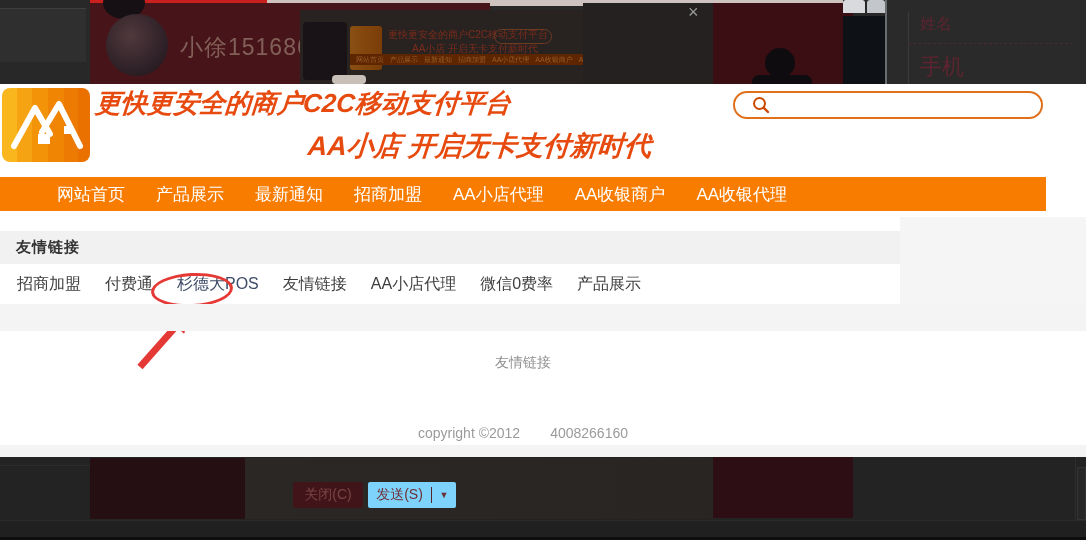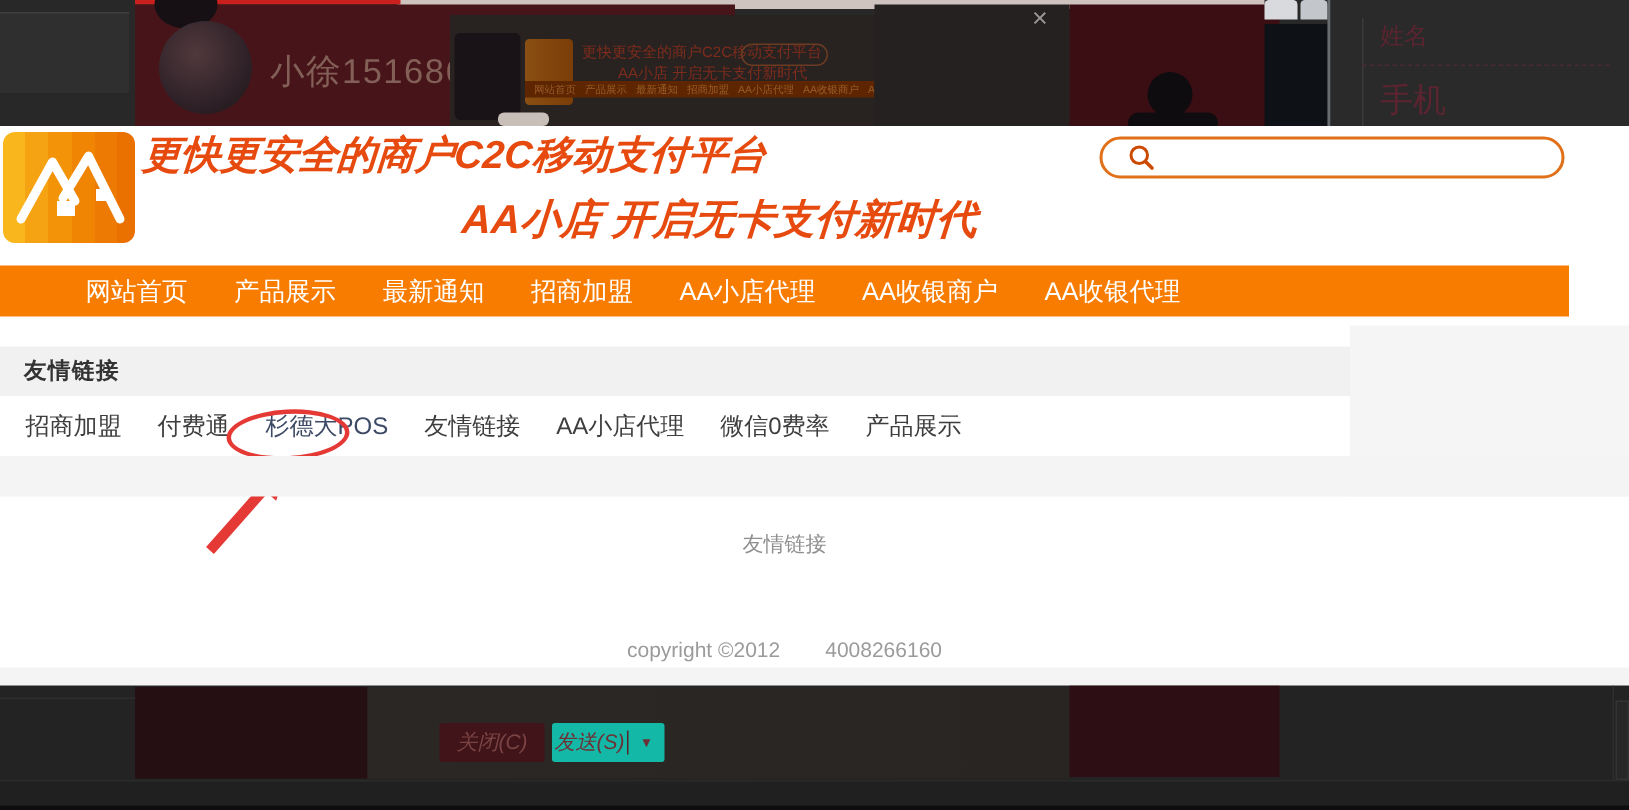--- a/index.html
+++ b/index.html
@@ -71,27 +71,27 @@
   .foot-copy{left:0;top:300px;width:1046px;text-align:center;font-size:14px;color:#9b9b9b;margin-top:41px;}
   .foot-copy .gap{display:inline-block;width:30px;}
   .bottom-strip{left:0;top:361px;width:1086px;height:12px;background:#f4f4f4;}
 
   
   .ellipse{left:151px;top:189px;width:82px;height:34px;border:3px solid #e53935;border-radius:50%;
     transform:rotate(-3deg);pointer-events:none;}
   .arrow-svg{left:120px;top:186px;pointer-events:none;}
 
   
-  .band-bottom{left:0;top:457px;width:1086px;height:63px;background:#232323;overflow:hidden;font-style:italic;}
+  .band-bottom{left:0;top:457px;width:1086px;height:63px;background:#232323;overflow:hidden;}
   .bl-line{left:0;top:8px;width:90px;height:1px;background:#2d2d2d;}
   .red-rect-l{left:90px;top:1px;width:155px;height:61px;background:#250f13;}
   .mid-panel{left:245px;top:1px;width:468px;height:61px;background:linear-gradient(90deg,#2a2725,#282523);}
   .btn-close{left:293px;top:25px;width:70px;height:26px;background:#401418;border-radius:2px;
     display:flex;align-items:center;justify-content:center;font-size:14px;color:#7a4444;cursor:pointer;}
-  .btn-send{left:368px;top:25px;width:75px;height:26px;background:#14b8a6;border-radius:2px;
+  .btn-send{left:368px;top:25px;width:88px;height:26px;background:#7dd3fc;border-radius:2px;
     display:flex;align-items:center;font-size:14px;color:#6e2f35;cursor:pointer;}
   .btn-send .lbl{flex:1;text-align:center;}
   .btn-send .sep{width:1px;height:16px;background:#55252a;}
   .btn-send .caret{width:24px;text-align:center;font-size:9px;color:#6a3036;}
   .red-rect-r{left:713px;top:0;width:140px;height:61px;background:#2c0e14;}
   .v-div{left:1075px;top:0;width:1px;height:63px;background:#2e2e2e;}
   .edge-block{left:1077px;top:10px;width:9px;height:53px;background:#272727;border:1px solid #333;}
 
   
   .band-foot{left:0;top:520px;width:1086px;height:20px;background:#202020;border-top:1px solid #2a2a2a;}

